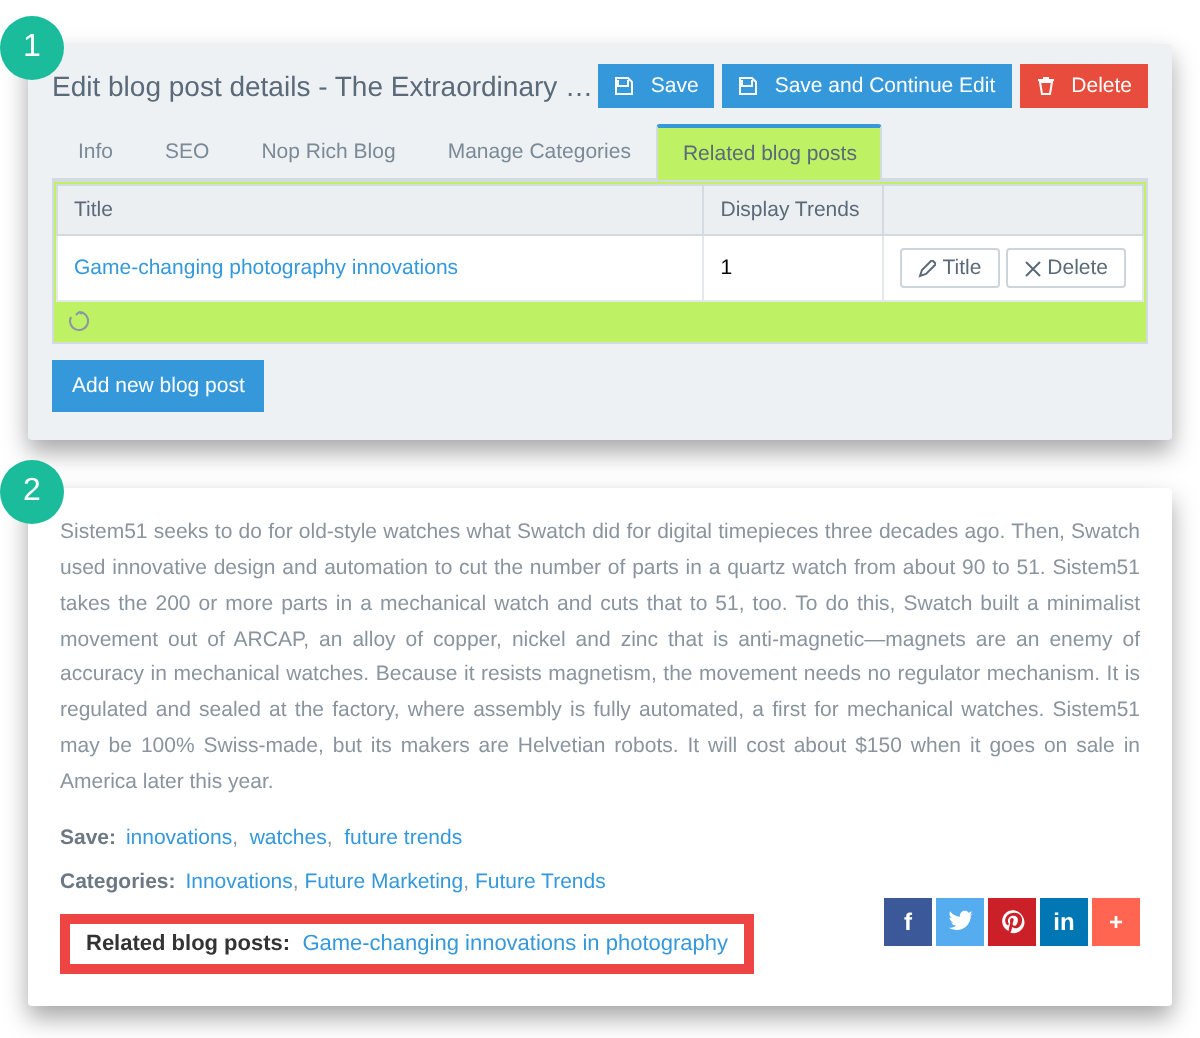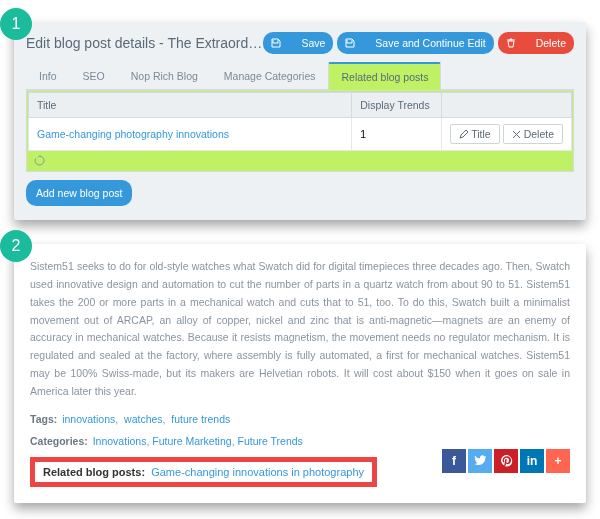--- a/index.html
+++ b/index.html
@@ -4,21 +4,21 @@
 <style>
 * { box-sizing: border-box; margin: 0; padding: 0; }
 body { font-family: Arial, Helvetica, sans-serif; background: #fff; padding: 8px; width: 600px; }
 .badge-num { position: absolute; width: 32px; height: 32px; border-radius: 50%; background: #1abc9c; color: #fff; display: flex; align-items: center; justify-content: center; font-size: 16px; font-weight: 400; z-index: 10; top: -14px; left: -14px; }
 .panel-wrap { position: relative; margin: 14px 6px 24px 6px; }
 .panel { background: #edf1f4; border-radius: 2px; box-shadow: 0 6px 12px rgba(0,0,0,0.35); padding: 10px 12px 14px 12px; }
 .panel.light { background: #fff; padding: 14px 16px 16px 16px; }
 .hdr { display: flex; align-items: center; justify-content: space-between; margin-bottom: 8px; }
 .hdr h1 { font-size: 14px; font-weight: 400; color: #5a6a78; flex: 1; white-space: nowrap; overflow: hidden; text-overflow: ellipsis; }
 .hdr-btns { display: flex; gap: 4px; }
-.btn { border: none; border-radius: 10px; padding: 5px 8px; font-size: 10.5px; color: #fff; cursor: pointer; display: inline-flex; align-items: center; gap: 20px; }
+.btn { border: none; border-radius: 0; padding: 5px 8px; font-size: 10.5px; color: #fff; cursor: pointer; display: inline-flex; align-items: center; gap: 8px; }
 .btn-blue { background: #3498db; }
 .btn-red { background: #e74c3c; }
 .icn { display: inline-block; }
 .tabs { display: flex; border-bottom: 1px solid #d4dbe0; margin-bottom: 0; }
 .tab { padding: 7px 12px; font-size: 10.5px; color: #7b8a97; cursor: pointer; border: 1px solid transparent; border-bottom: none; margin-bottom: -1px; }
 .tab.active { background: #bef264; border-color: #d4dbe0; border-top: 2px solid #3498db; border-radius: 2px 2px 0 0; color: #5a6a78; }
 .tbl-wrap { border: 1px solid #d4dbe0; background: #bef264; padding: 1px; margin-bottom: 8px; }
 .tbl { width: 100%; border-collapse: collapse; font-size: 10.5px; }
 .tbl th { background: #eceff2; text-align: left; font-weight: 400; color: #5a6a78; padding: 6px 8px; border: 1px solid #d4dbe0; }
 .tbl td { background: #fff; padding: 6px 8px; border: 1px solid #e3e8ec; }
@@ -126,21 +126,21 @@
     </div>
     <button class="btn btn-blue" style="padding:7px 10px">Add new blog post</button>
   </div>
 </div>
 
 <div class="panel-wrap">
   <div class="badge-num">2</div>
   <div class="panel light">
     <p class="body-text">Sistem51 seeks to do for old-style watches what Swatch did for digital timepieces three decades ago. Then, Swatch used innovative design and automation to cut the number of parts in a quartz watch from about 90 to 51. Sistem51 takes the 200 or more parts in a mechanical watch and cuts that to 51, too. To do this, Swatch built a minimalist movement out of ARCAP, an alloy of copper, nickel and zinc that is anti-magnetic—magnets are an enemy of accuracy in mechanical watches. Because it resists magnetism, the movement needs no regulator mechanism. It is regulated and sealed at the factory, where assembly is fully automated, a first for mechanical watches. Sistem51 may be 100% Swiss-made, but its makers are Helvetian robots. It will cost about $150 when it goes on sale in America later this year.</p>
     <div class="meta-row">
-      <b>Tags:</b>
+      <b>Save:</b>
       <span class="tag">innovations</span>,&nbsp;
       <span class="tag">watches</span>,&nbsp;
       <span class="tag">future trends</span>
     </div>
     <div class="bottom-row">
       <div>
         <div class="meta-row">
           <b>Categories:</b>
           <span class="tag">Innovations</span>,
           <span class="tag">Future Marketing</span>,

